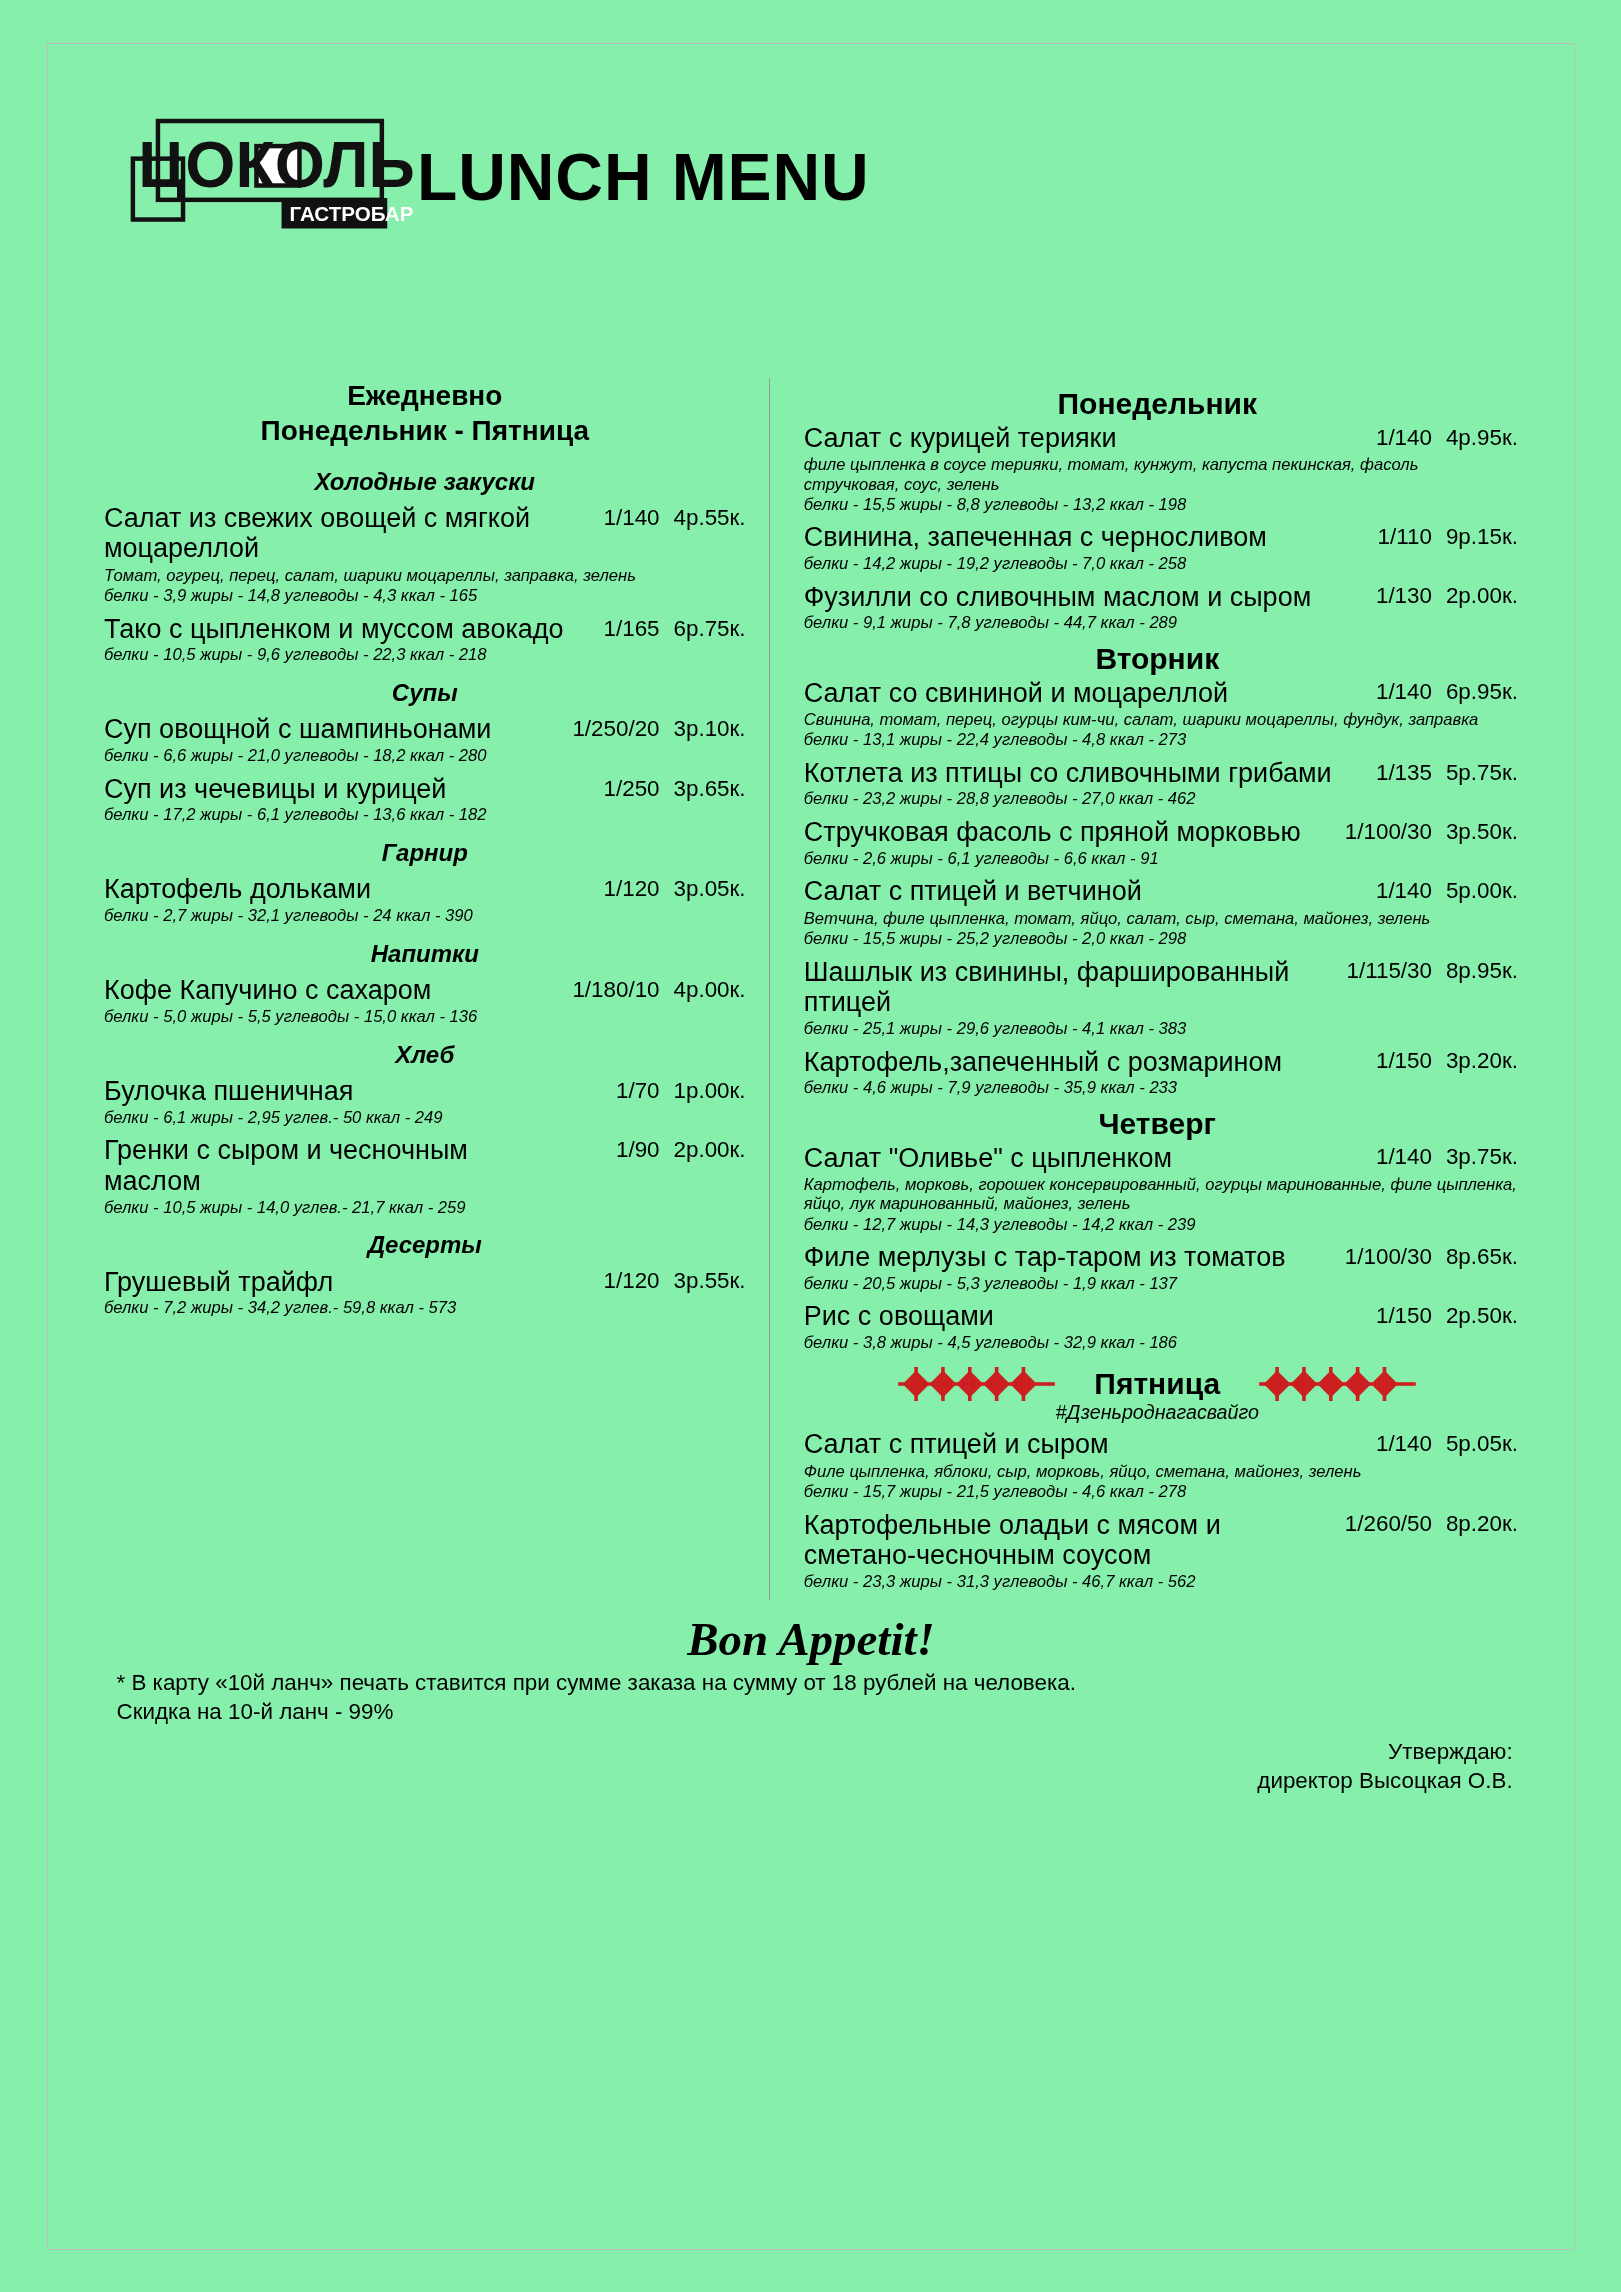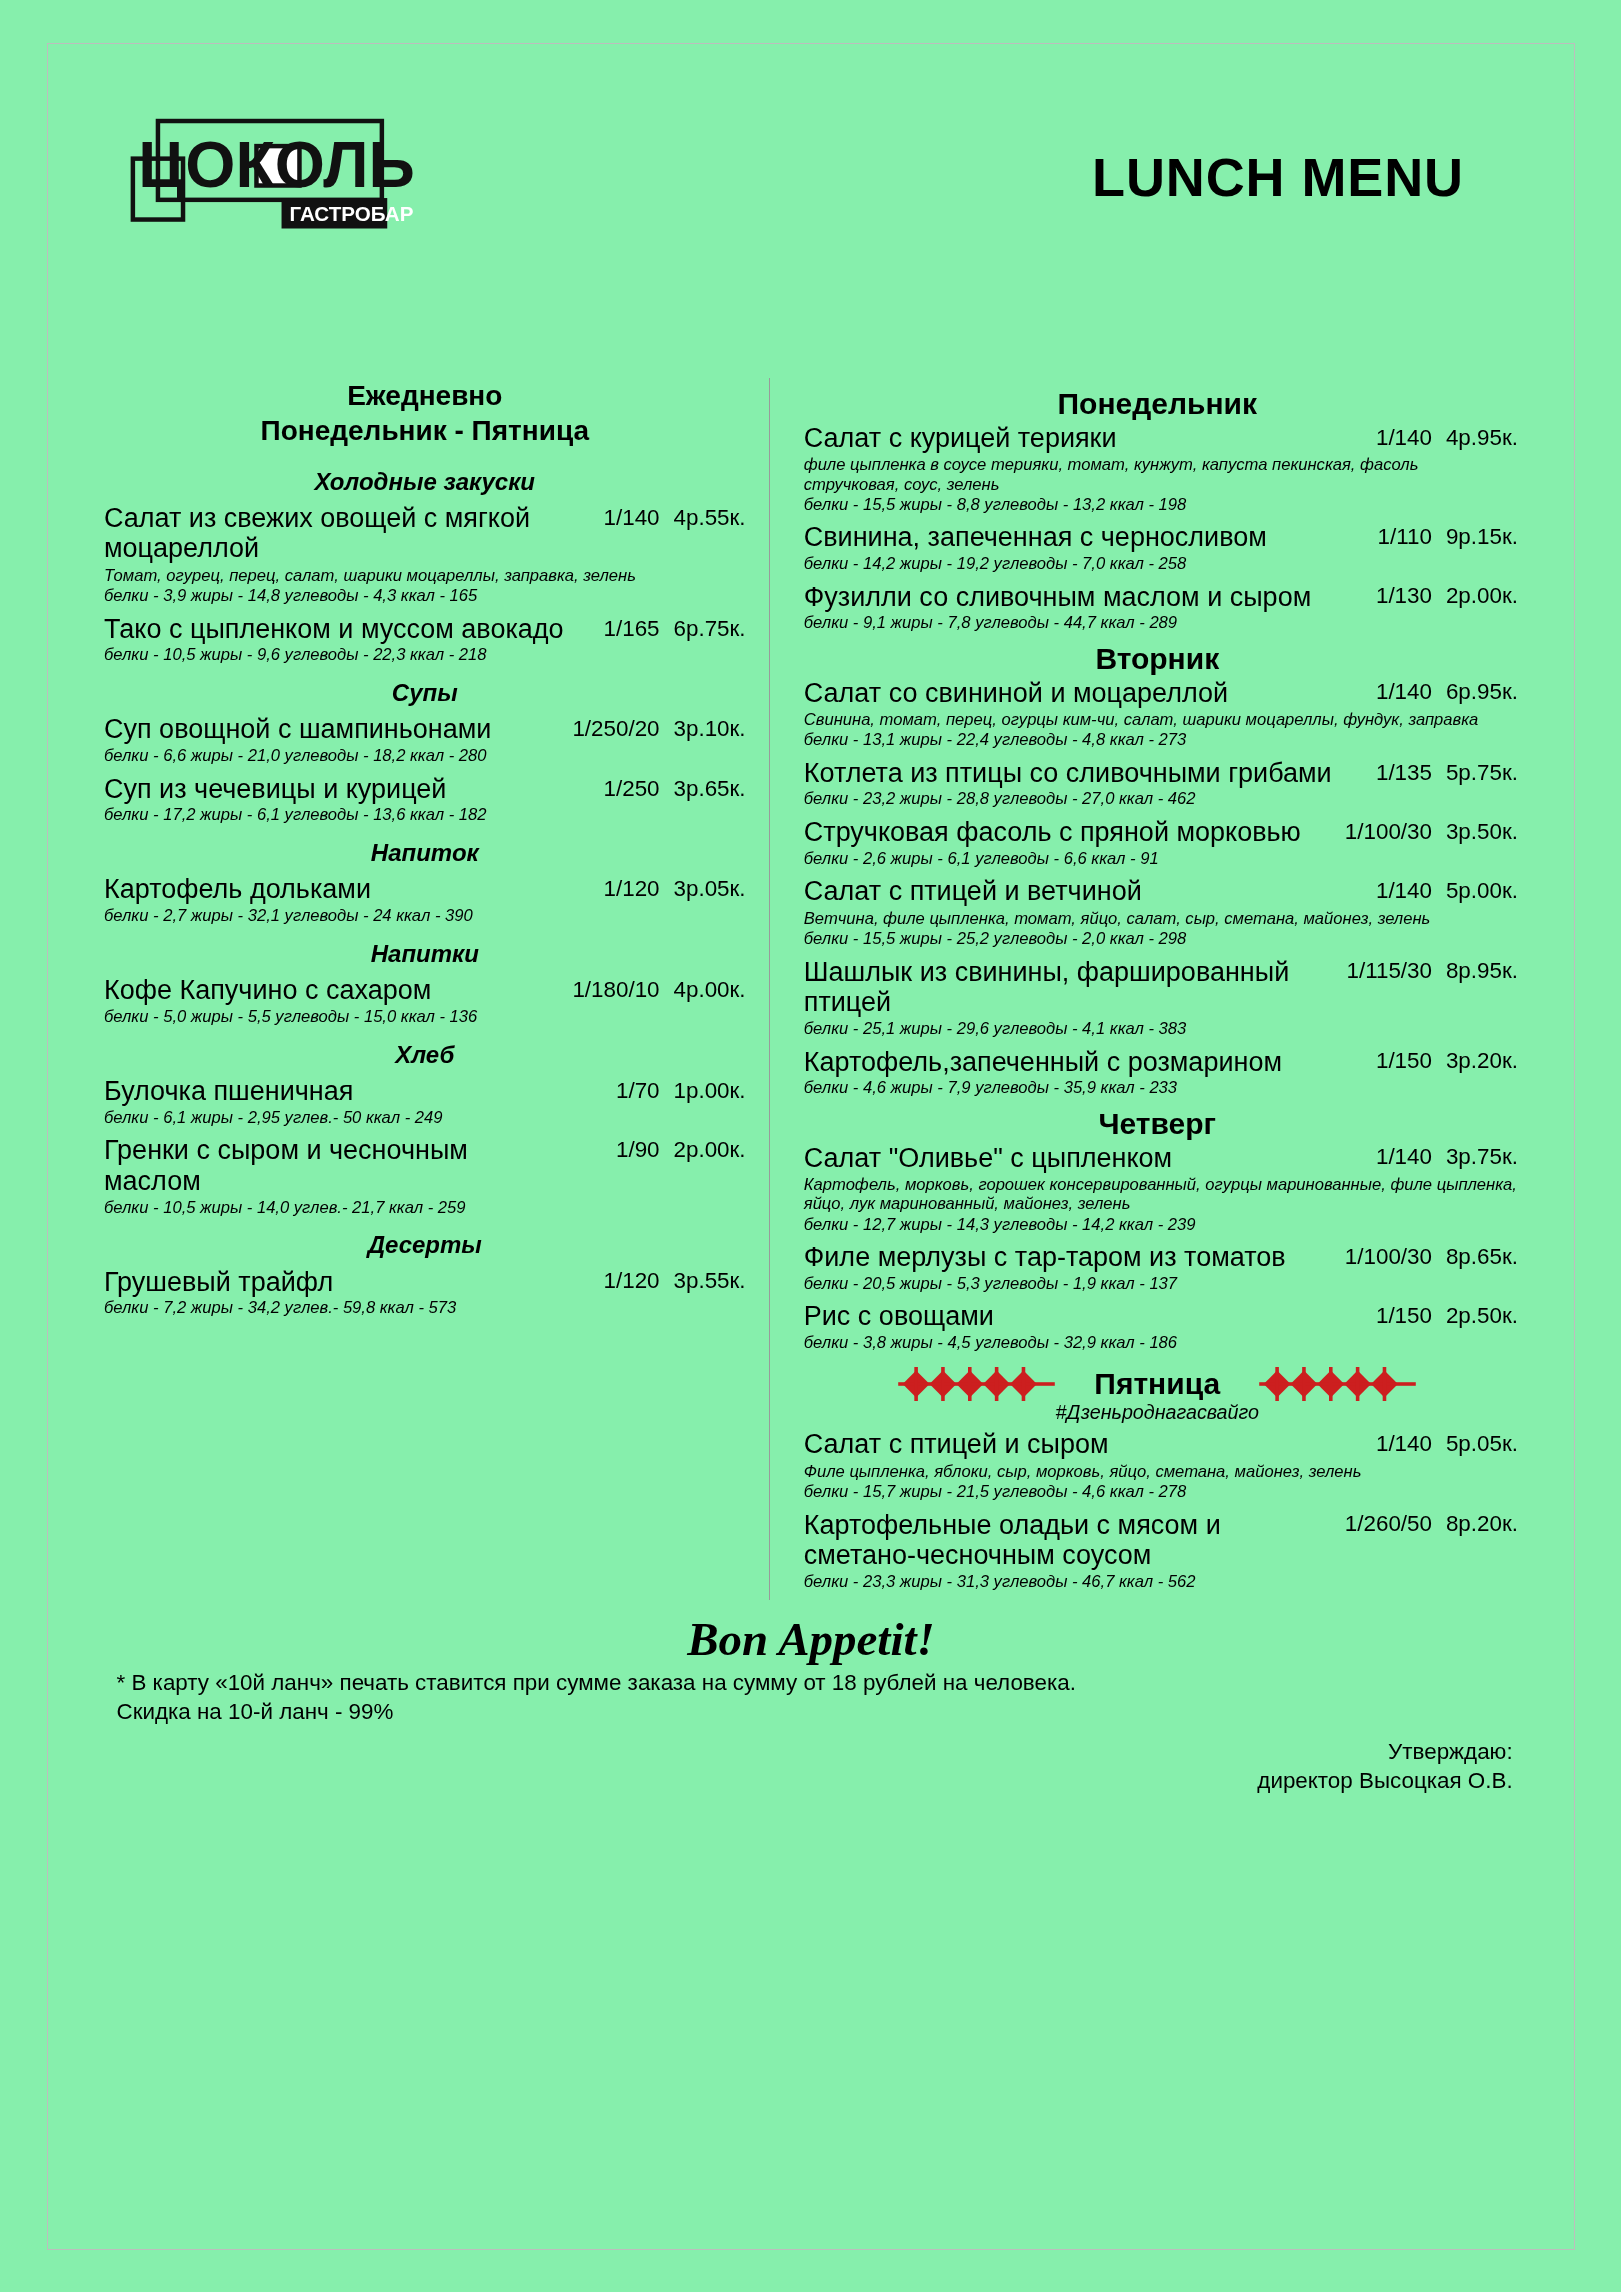--- a/index.html
+++ b/index.html
@@ -40,22 +40,22 @@
     justify-content: center;
   }
   .logo-box {
     position: relative;
     width: 309px;
     height: 130px;
   }
   .logo-svg { display: block; }
   .lunch-title {
     flex: 1;
-    text-align: right;
-    font-size: 54px;
+    text-align: left;
+    font-size: 66px;
     font-weight: bold;
     letter-spacing: 0.9px;
     padding-right: 54px;
     font-family: "Liberation Sans", sans-serif;
   }
   
   .columns {
     display: flex;
     margin-top: 116px;
   }
@@ -243,21 +243,21 @@
           <div class="dish-head">
             <div class="dish-name">Суп из чечевицы и курицей</div>
             <div class="dish-right">
               <div class="dish-weight">1/250</div>
               <div class="dish-price">3р.65к.</div>
             </div>
           </div>
           <div class="dish-nutr">белки - 17,2 жиры - 6,1 углеводы - 13,6 ккал - 182</div>
         </div>
 
-        <div class="section-title">Напиток</div>
+        <div class="section-title">Гарнир</div>
         <div class="dish">
           <div class="dish-head">
             <div class="dish-name">Картофель дольками</div>
             <div class="dish-right">
               <div class="dish-weight">1/120</div>
               <div class="dish-price">3р.05к.</div>
             </div>
           </div>
           <div class="dish-nutr">белки - 2,7 жиры - 32,1 углеводы - 24 ккал - 390</div>
         </div>

